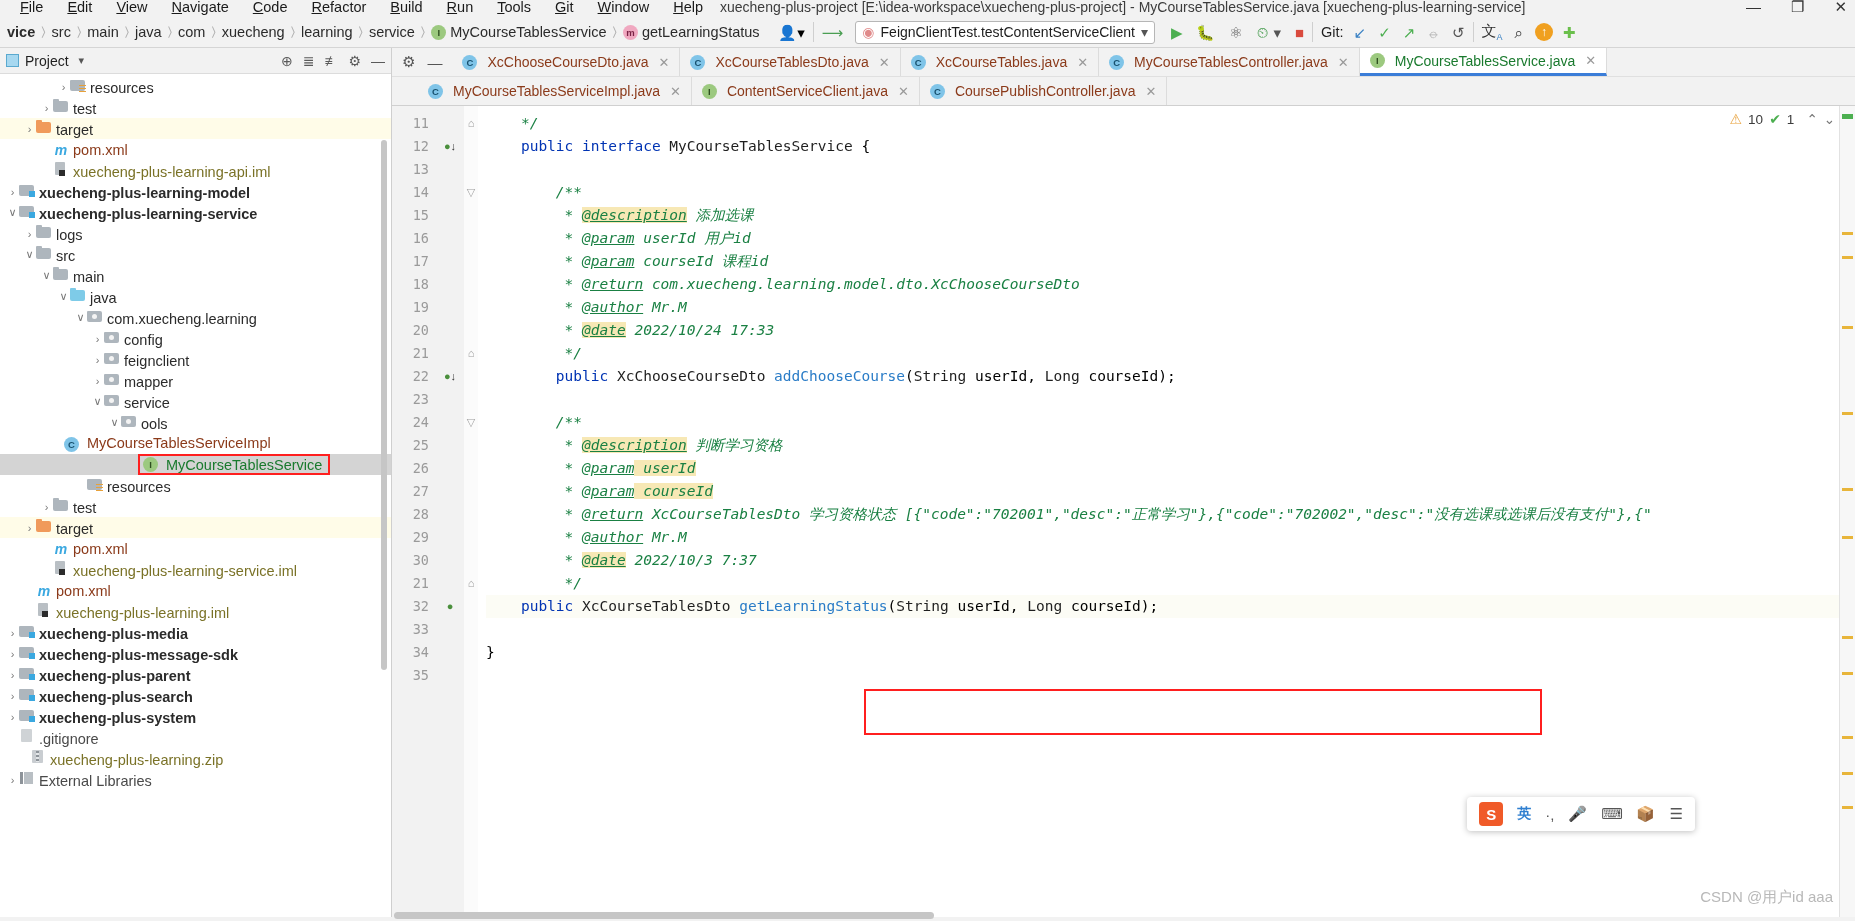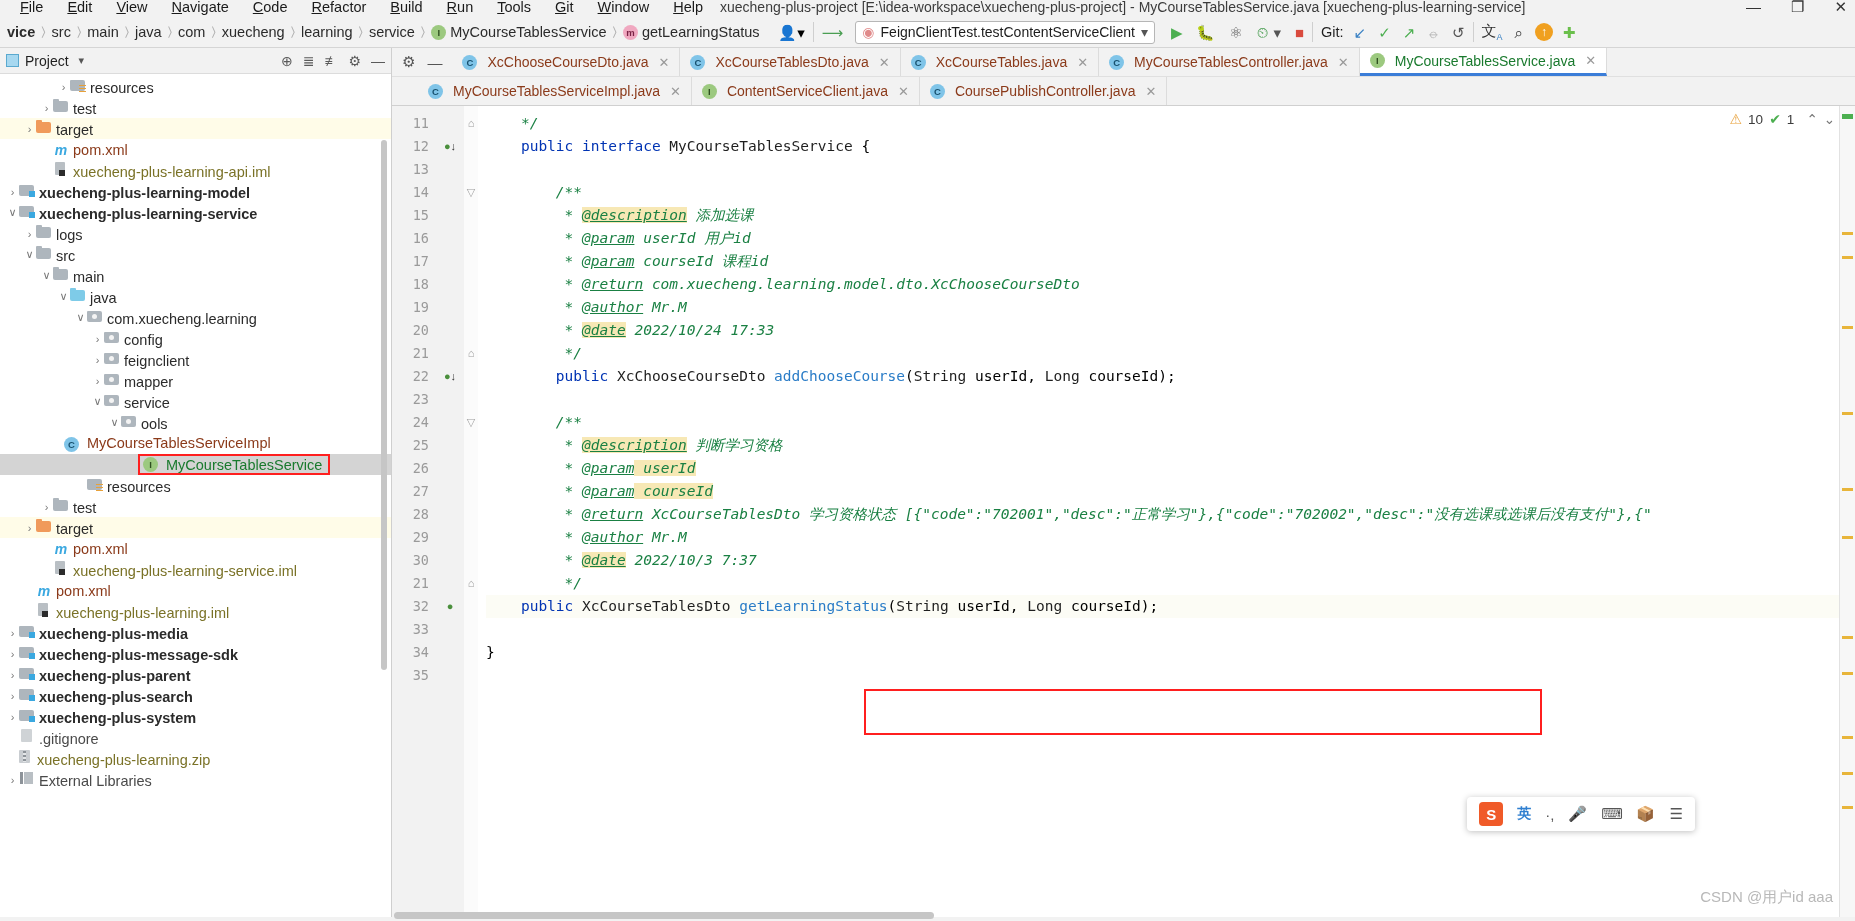--- a/index.html
+++ b/index.html
@@ -485,21 +485,21 @@
             <span class="lbl-wrap"><span class="ico f-mod"></span><span class="lbl c-folder bold">xuecheng-plus-search</span></span>
           </div>
           <div class="row " style="padding-left: 6px;">
             <span class="arrow">›</span>
             <span class="lbl-wrap"><span class="ico f-mod"></span><span class="lbl c-folder bold">xuecheng-plus-system</span></span>
           </div>
           <div class="row " style="padding-left: 6px;">
             <span class="arrow"></span>
             <span class="lbl-wrap"><span class="ico ico-git"></span><span class="lbl c-dim">.gitignore</span></span>
           </div>
-          <div class="row " style="padding-left: 4px;">
+          <div class="row " style="padding-left: 17px;">
             <span class="arrow"></span>
             <span class="lbl-wrap"><span class="ico ico-zip"></span><span class="lbl c-zip">xuecheng-plus-learning.zip</span></span>
           </div>
           <div class="row " style="padding-left: 6px;">
             <span class="arrow">›</span>
             <span class="lbl-wrap"><span class="ico ico-lib"></span><span class="lbl c-dim">External Libraries</span></span>
           </div>
         </div>
       <div class="scroll-v"></div>
     </div>

